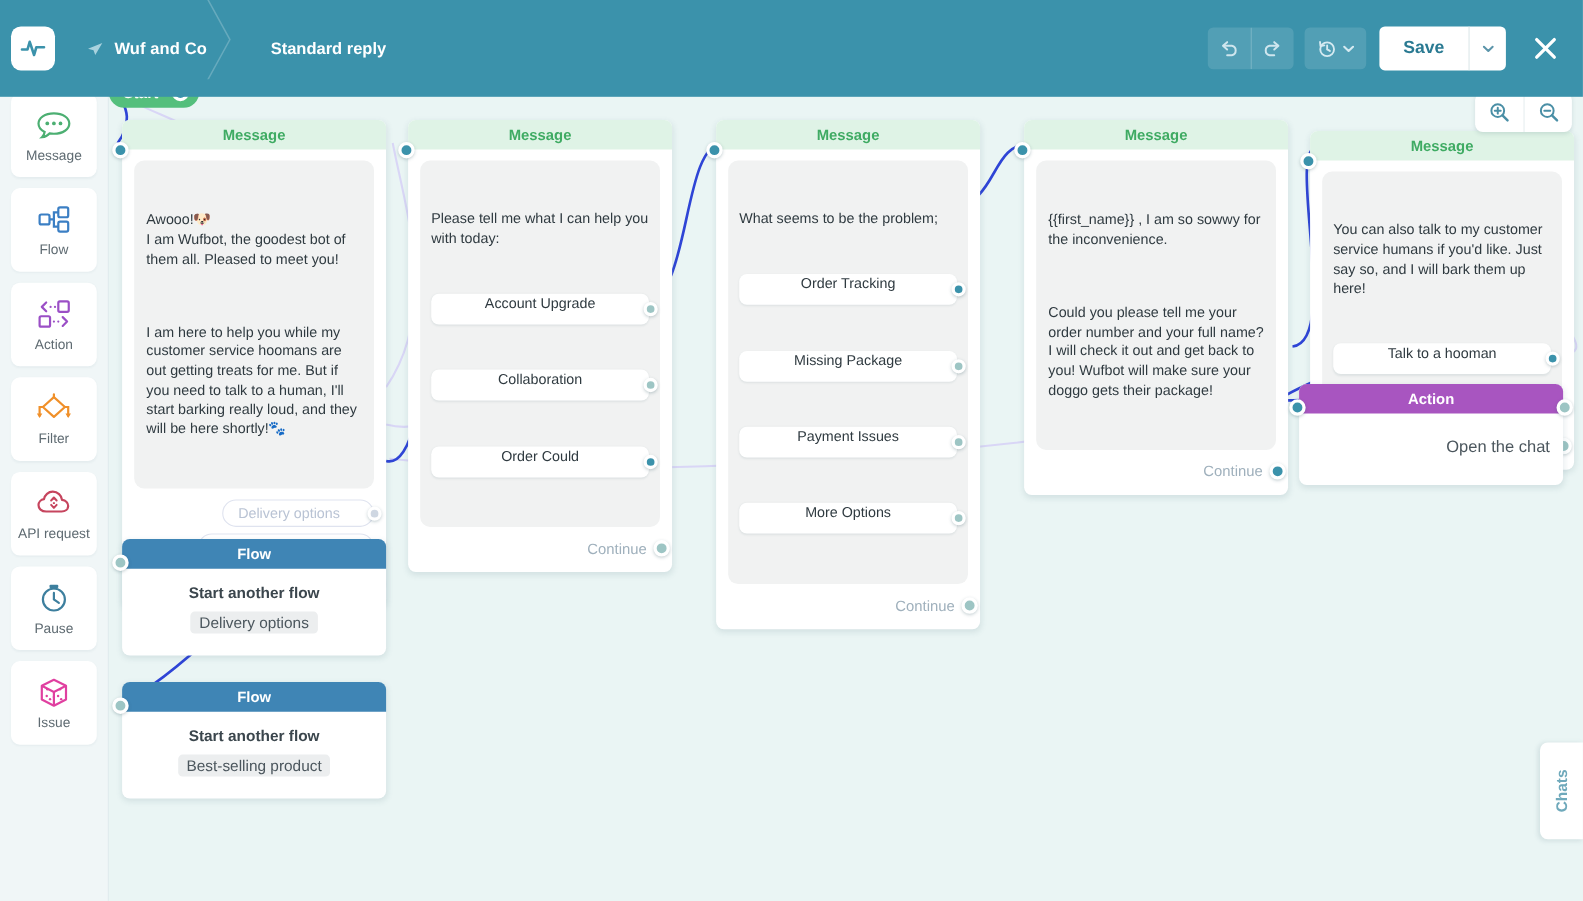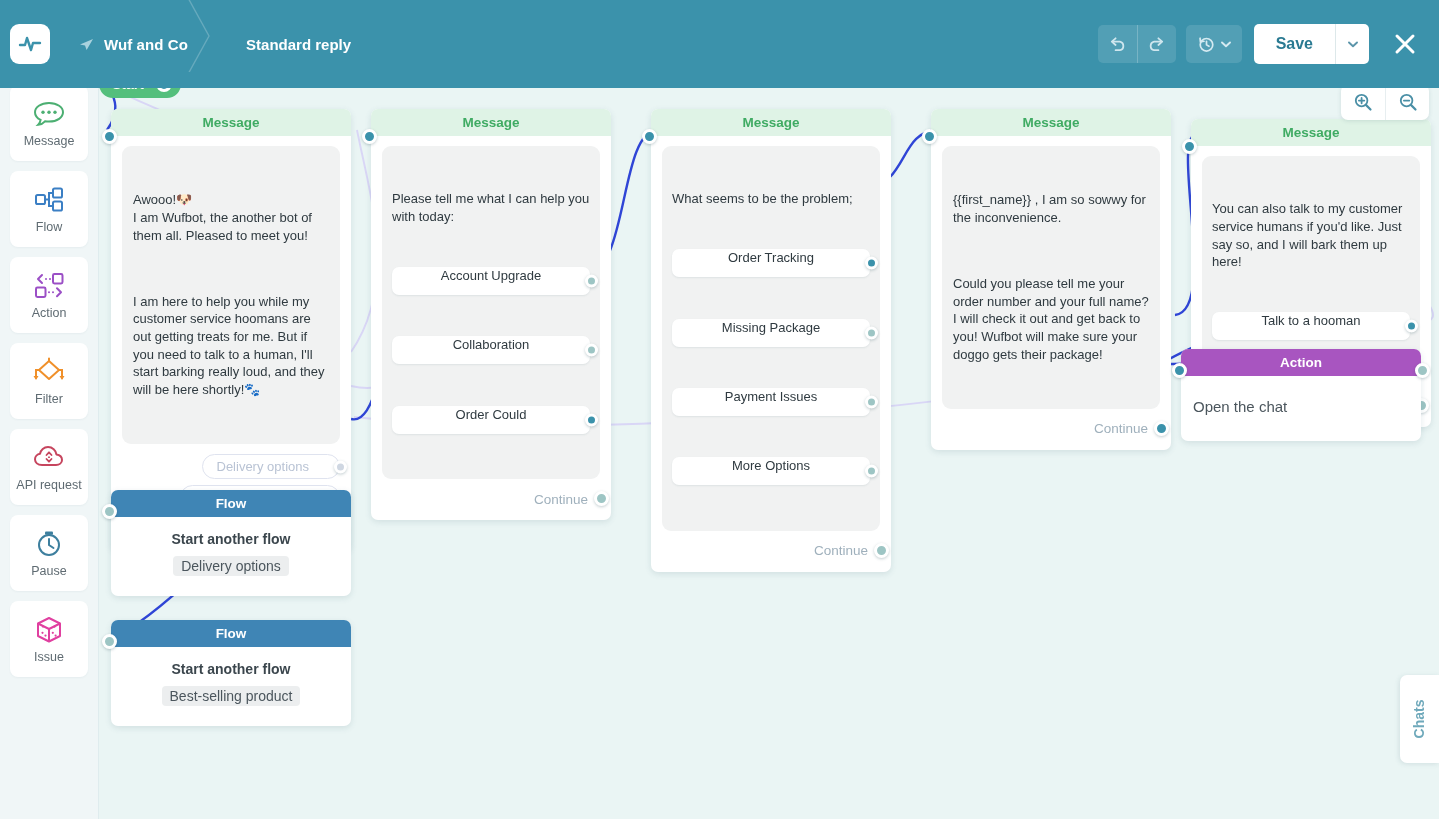--- a/index.html
+++ b/index.html
@@ -138,21 +138,21 @@
   .dot-off { background: #9dc5c4; }
   .dot-pale{ background: #cfd7e2; }
   .dot-inline{ right: -8px; top: 50%; transform: translateY(-50%); width: 13px; height: 13px; }
 
   .flow-body { padding: 14px 12px 20px 12px; text-align: center; }
   .flow-title { font-size: 14px; font-weight: bold; color: #3b464d; }
   .flow-tag {
     display: inline-block; margin-top: 9px; background: #eceeef;
     border-radius: 4px; padding: 2px 8px; font-size: 14px; color: #4b565d;
   }
-  .action-body { padding: 22px 12px 26px 12px; text-align: left; font-size: 15px; color: #4b565d; }
+  .action-body { padding: 22px 12px 26px 12px; text-align: right; font-size: 15px; color: #4b565d; }
 
   
   .start-pill {
     position: absolute; z-index: 25; height: 28px;
     background: #54bf7c; border-radius: 14px;
     display: flex; align-items: center; padding: 0 9px 0 13px; gap: 12px;
     color: #ffffff; font-weight: bold; font-size: 14px;
   }
   .start-dot {
     width: 16px; height: 16px; border-radius: 50%;
@@ -375,21 +375,21 @@
       <span>Start</span>
       <span class="start-dot"></span>
     </div>
 
     <div class="node" style="left:12px; top:37px; width:240px;">
       <div class="node-hd hd-message">Message</div>
       <span class="dot dot-on" style="left:-9px; top:20px;"></span>
       <div class="node-body">
         <div class="bubble">
           <p>Awooo!🐶
-I am Wufbot, the another bot of them all. Pleased to meet you!</p>
+I am Wufbot, the goodest bot of them all. Pleased to meet you!</p>
           <p>I am here to help you while my customer service hoomans are out getting treats for me. But if you need to talk to a human, I'll start barking really loud, and they will be here shortly!🐾</p>
         </div>
         <div class="chips-wrap">
           <div class="chip">
             <span>Delivery options</span>
             <span class="dot dot-pale dot-inline"></span>
           </div>
           <div class="chip">
             <span>Best-selling product</span>
             <span class="dot dot-pale dot-inline"></span>

